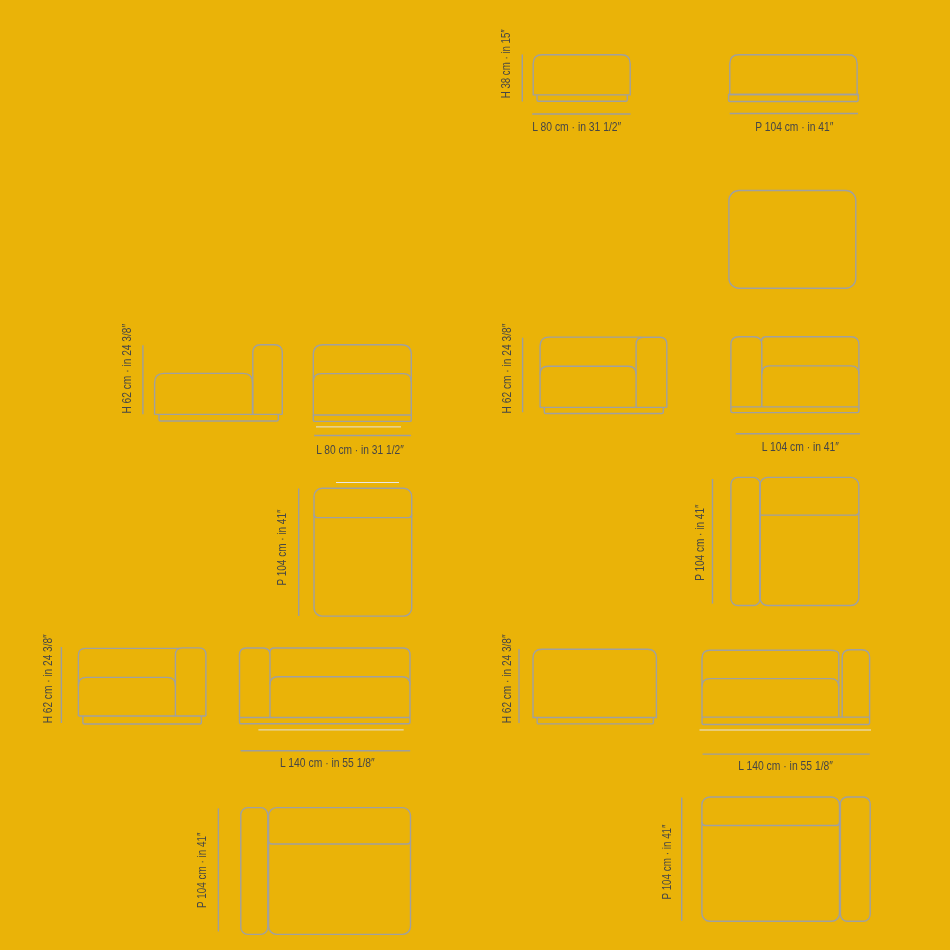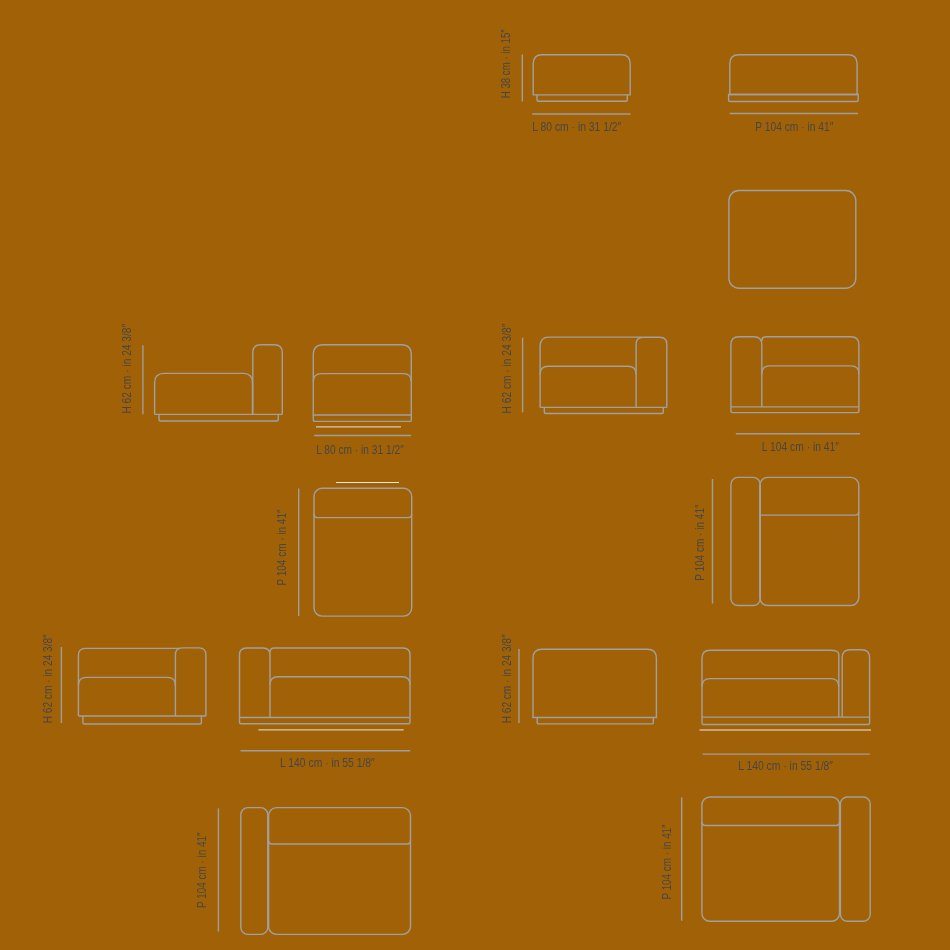--- a/index.html
+++ b/index.html
@@ -1,16 +1,16 @@
 <!DOCTYPE html>
 <html><head>
 <meta charset="utf-8">
 <style>
   html,body{margin:0;padding:0;background:#ffffff;}
-  .page{width:950px;height:950px;position:relative;overflow:hidden;background:#a16207;}
+  .page{width:950px;height:950px;position:relative;overflow:hidden;background:#eab308;}
   svg{display:block;}
   text{font-family:"Liberation Sans",sans-serif;font-size:12.2px;fill:#464646;}
 </style>
 </head>
 <body>
 <div class="page">
 <svg width="950" height="950" viewBox="0 0 950 950">
 
   <g fill="none" stroke="#a0a0a0" stroke-width="1.4">
 

